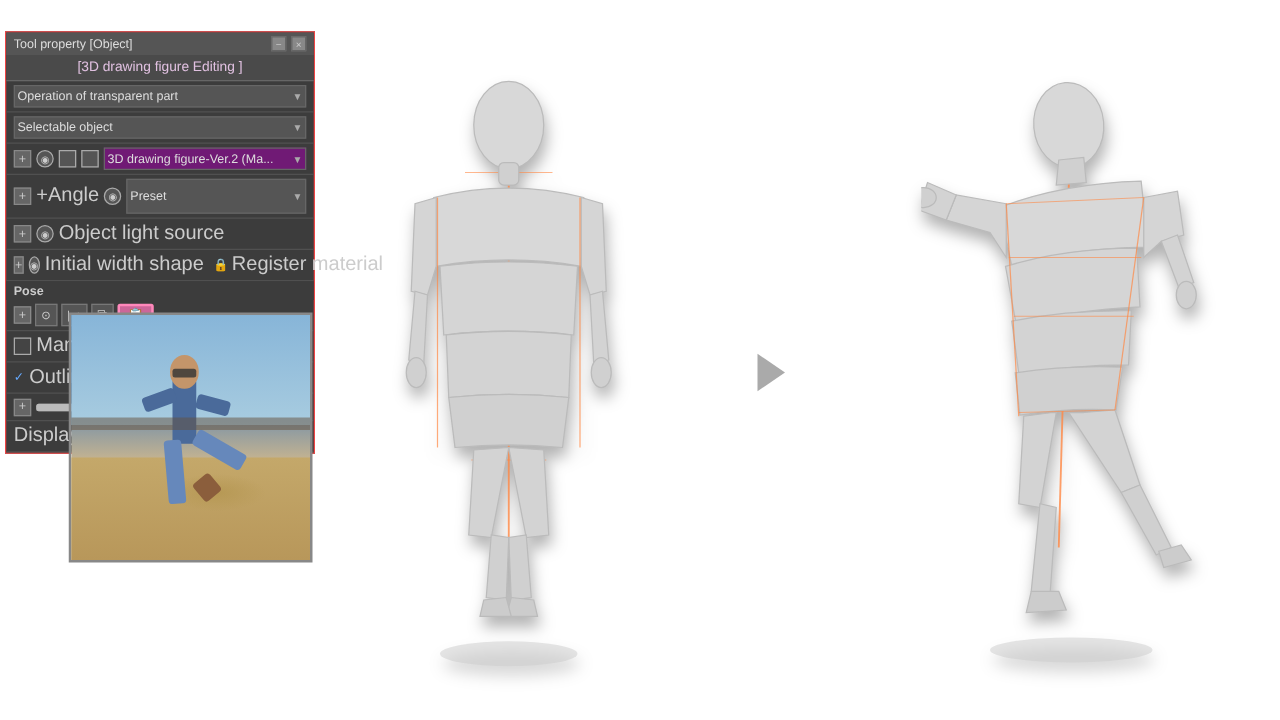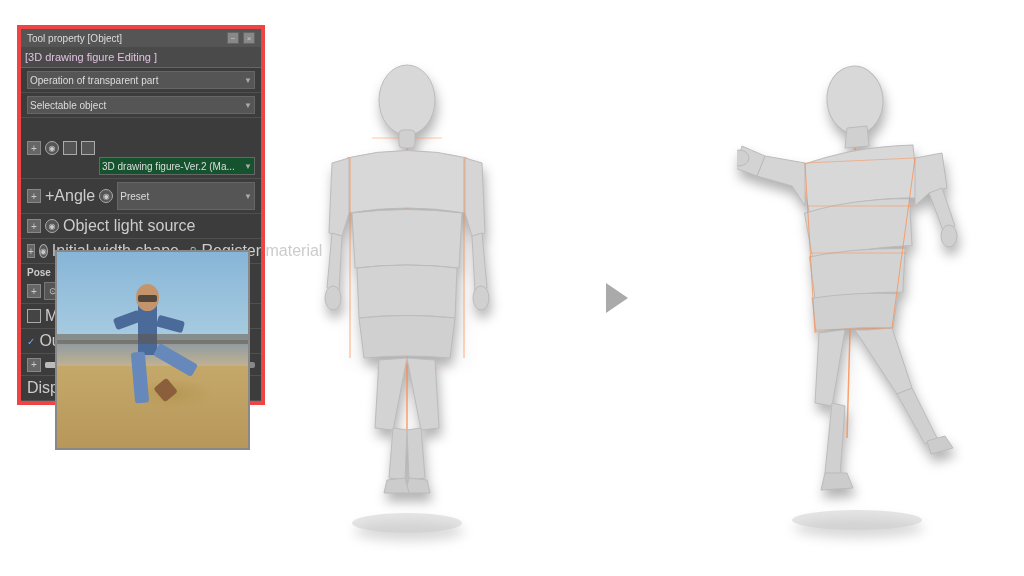--- a/index.html
+++ b/index.html
@@ -9,25 +9,25 @@
       background: #ffffff;
       font-family: 'Segoe UI', Arial, sans-serif;
       font-size: 11px;
       overflow: hidden;
       position: relative;
     }
 
     
     .tool-panel {
       position: absolute;
-      left: 17px;
+      left: 4px;
       top: 25px;
       width: 248px;
       background: #3c3c3c;
-      border: 4px solid #ef4444;
+      border: 1px solid #ef4444;
       z-index: 10;
     }
     .panel-titlebar {
       background: #555;
       color: #ddd;
       font-size: 10px;
       padding: 3px 6px;
       display: flex;
       justify-content: space-between;
       align-items: center;
@@ -41,21 +41,21 @@
       background: #888;
       border: 1px solid #666;
       cursor: pointer;
       font-size: 8px;
       display: flex; align-items: center; justify-content: center;
       color: #ccc;
     }
     .panel-subtitle {
       background: #4a4a4a;
       color: #e0c0e0;
-      text-align: left;
+      text-align: center;
       padding: 4px;
       font-size: 11px;
       border-bottom: 1px solid #666;
     }
     .panel-row {
       display: flex;
       align-items: center;
       padding: 3px 6px;
       border-bottom: 1px solid #505050;
       color: #ccc;
@@ -235,21 +235,21 @@
       <span>Selectable object</span>
       <span class="select-arrow">▼</span>
     </div>
   </div>
 
   <div class="panel-row">
     <div class="plus-btn">+</div>
     <div class="icon-circle">◉</div>
     <div class="icon-sq"></div>
     <div class="icon-sq"></div>
-    <div class="select-mock" style="flex:1; background:#14532d; border:1px solid #666; height:18px;margin-top:36px;">
+    <div class="select-mock" style="flex:1; background:#701a75; border:1px solid #666; height:18px;">
       <span>3D drawing figure-Ver.2 (Ma...</span>
       <span class="select-arrow">▼</span>
     </div>
   </div>
 
   <div class="panel-row">
     <div class="plus-btn">+</div>
     <span class="row-label">+Angle</span>
     <div style="flex:1; display:flex; align-items:center; gap:4px;">
       <div class="icon-circle">◉</div>

